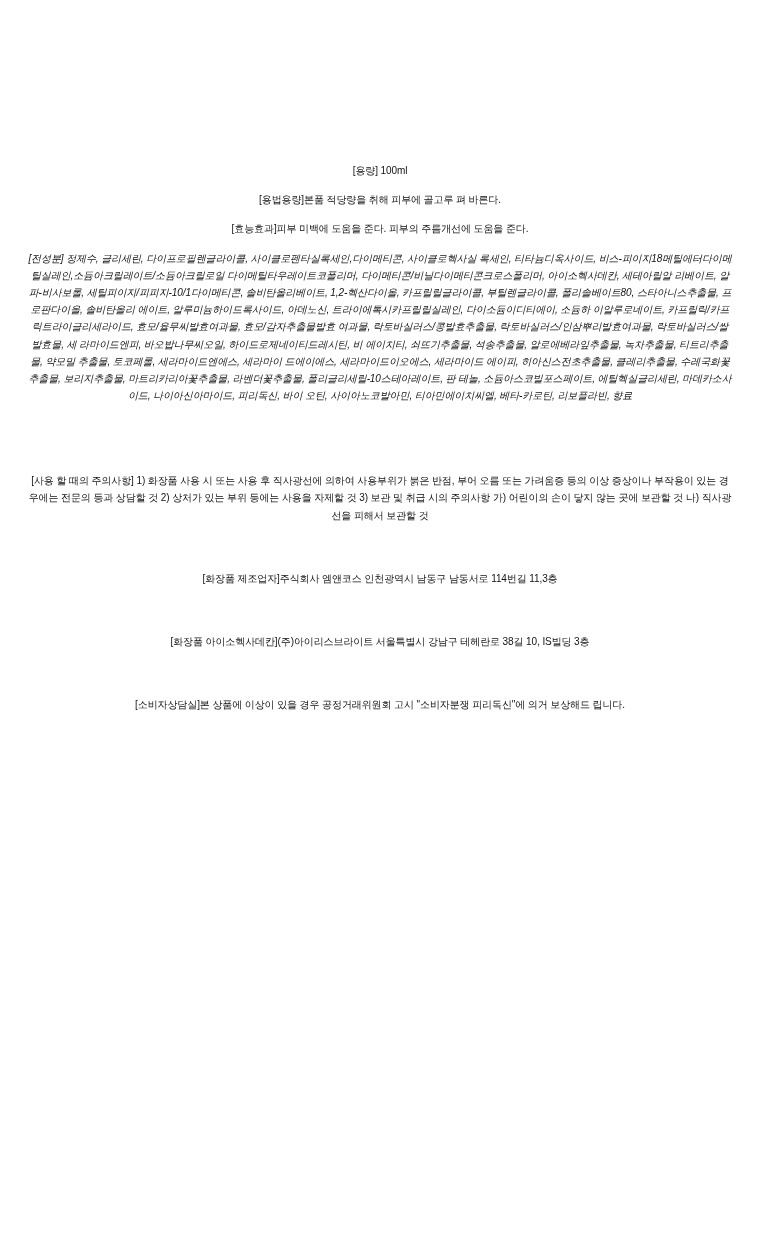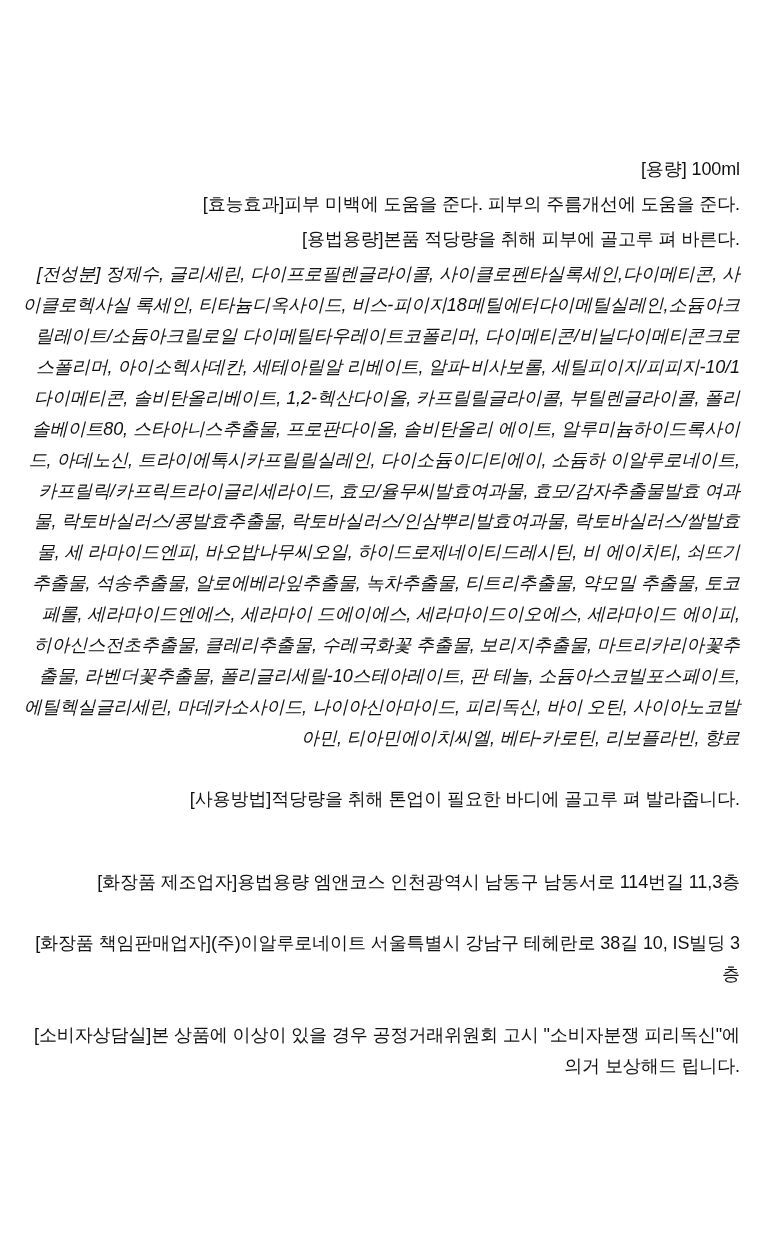--- a/index.html
+++ b/index.html
@@ -16,57 +16,57 @@
   }
   .page {
     position: relative;
     width: 760px;
     height: 1236px;
     box-sizing: border-box;
     padding: 150px 16px 0 16px;
     background: #ffffff;
   }
   .block {
-    font-size: 18px;
+    font-size: 10px;
     line-height: 1.72;
     letter-spacing: -0.1px;
-    text-align: right;
+    text-align: center;
     word-break: break-all;
-    margin: 4px;
+    margin: 12px;
   }
   .block + .block {
     margin-top: 0;
   }
   .gap {
     height: 22px;
   }
   .ingredients {
     word-break: break-all;
     font-style: italic;
   }
 </style>
 </head>
 <body>
 
 <div class="page">
 
   <p class="block">[용량] 100ml</p>
+  <p class="block">[용법용량]본품 적당량을 취해 피부에 골고루 펴 바른다.</p>
   <p class="block">[효능효과]피부 미백에 도움을 준다. 피부의 주름개선에 도움을 준다.</p>
-  <p class="block">[용법용량]본품 적당량을 취해 피부에 골고루 펴 바른다.</p>
   <p class="block ingredients">[전성분] 정제수, 글리세린, 다이프로필렌글라이콜, 사이클로펜타실록세인,다이메티콘, 사이클로헥사실 록세인, 티타늄디옥사이드, 비스-피이지18메틸에터다이메틸실레인,소듐아크릴레이트/소듐아크릴로일 다이메틸타우레이트코폴리머, 다이메티콘/비닐다이메티콘크로스폴리머, 아이소헥사데칸, 세테아릴알 리베이트, 알파-비사보롤, 세틸피이지/피피지-10/1다이메티콘, 솔비탄올리베이트, 1,2-헥산다이올, 카프릴릴글라이콜, 부틸렌글라이콜, 폴리솔베이트80, 스타아니스추출물, 프로판다이올, 솔비탄올리 에이트, 알루미늄하이드록사이드, 아데노신, 트라이에톡시카프릴릴실레인, 다이소듐이디티에이, 소듐하 이알루로네이트, 카프릴릭/카프릭트라이글리세라이드, 효모/율무씨발효여과물, 효모/감자추출물발효 여과물, 락토바실러스/콩발효추출물, 락토바실러스/인삼뿌리발효여과물, 락토바실러스/쌀발효물, 세 라마이드엔피, 바오밥나무씨오일, 하이드로제네이티드레시틴, 비 에이치티, 쇠뜨기추출물, 석송추출물, 알로에베라잎추출물, 녹차추출물, 티트리추출물, 약모밀 추출물, 토코페롤, 세라마이드엔에스, 세라마이 드에이에스, 세라마이드이오에스, 세라마이드 에이피, 히아신스전초추출물, 클레리추출물, 수레국화꽃 추출물, 보리지추출물, 마트리카리아꽃추출물, 라벤더꽃추출물, 폴리글리세릴-10스테아레이트, 판 테놀, 소듐아스코빌포스페이트, 에틸헥실글리세린, 마데카소사이드, 나이아신아마이드, 피리독신, 바이 오틴, 사이아노코발아민, 티아민에이치씨엘, 베타-카로틴, 리보플라빈, 향료</p>
-
-  <div class="gap"></div>
-  <p class="block">[사용방법]적당량을 취해 톤업이 필요한 바디에 골고루 펴 발라줍니다.</p>
 
   <div class="gap"></div>
 
   <div class="gap"></div>
-  <p class="block">[화장품 제조업자]용법용량 엠앤코스 인천광역시 남동구 남동서로 114번길 11,3층</p>
+  <p class="block">[사용 할 때의 주의사항] 1) 화장품 사용 시 또는 사용 후 직사광선에 의하여 사용부위가 붉은 반점, 부어 오름 또는 가려움증 등의 이상 증상이나 부작용이 있는 경우에는 전문의 등과 상담할 것 2) 상처가 있는 부위 등에는 사용을 자제할 것 3) 보관 및 취급 시의 주의사항 가) 어린이의 손이 닿지 않는 곳에 보관할 것 나) 직사광선을 피해서 보관할 것</p>
 
   <div class="gap"></div>
-  <p class="block">[화장품 책임판매업자](주)이알루로네이트 서울특별시 강남구 테헤란로 38길 10, IS빌딩 3층</p>
+  <p class="block">[화장품 제조업자]주식회사 엠앤코스 인천광역시 남동구 남동서로 114번길 11,3층</p>
+
+  <div class="gap"></div>
+  <p class="block">[화장품 아이소헥사데칸](주)아이리스브라이트 서울특별시 강남구 테헤란로 38길 10, IS빌딩 3층</p>
 
   <div class="gap"></div>
   <p class="block">[소비자상담실]본 상품에 이상이 있을 경우 공정거래위원회 고시 "소비자분쟁 피리독신"에 의거 보상해드 립니다.</p>
 
   <div class="gap"></div>
 
 </div>
 
 </body></html>

